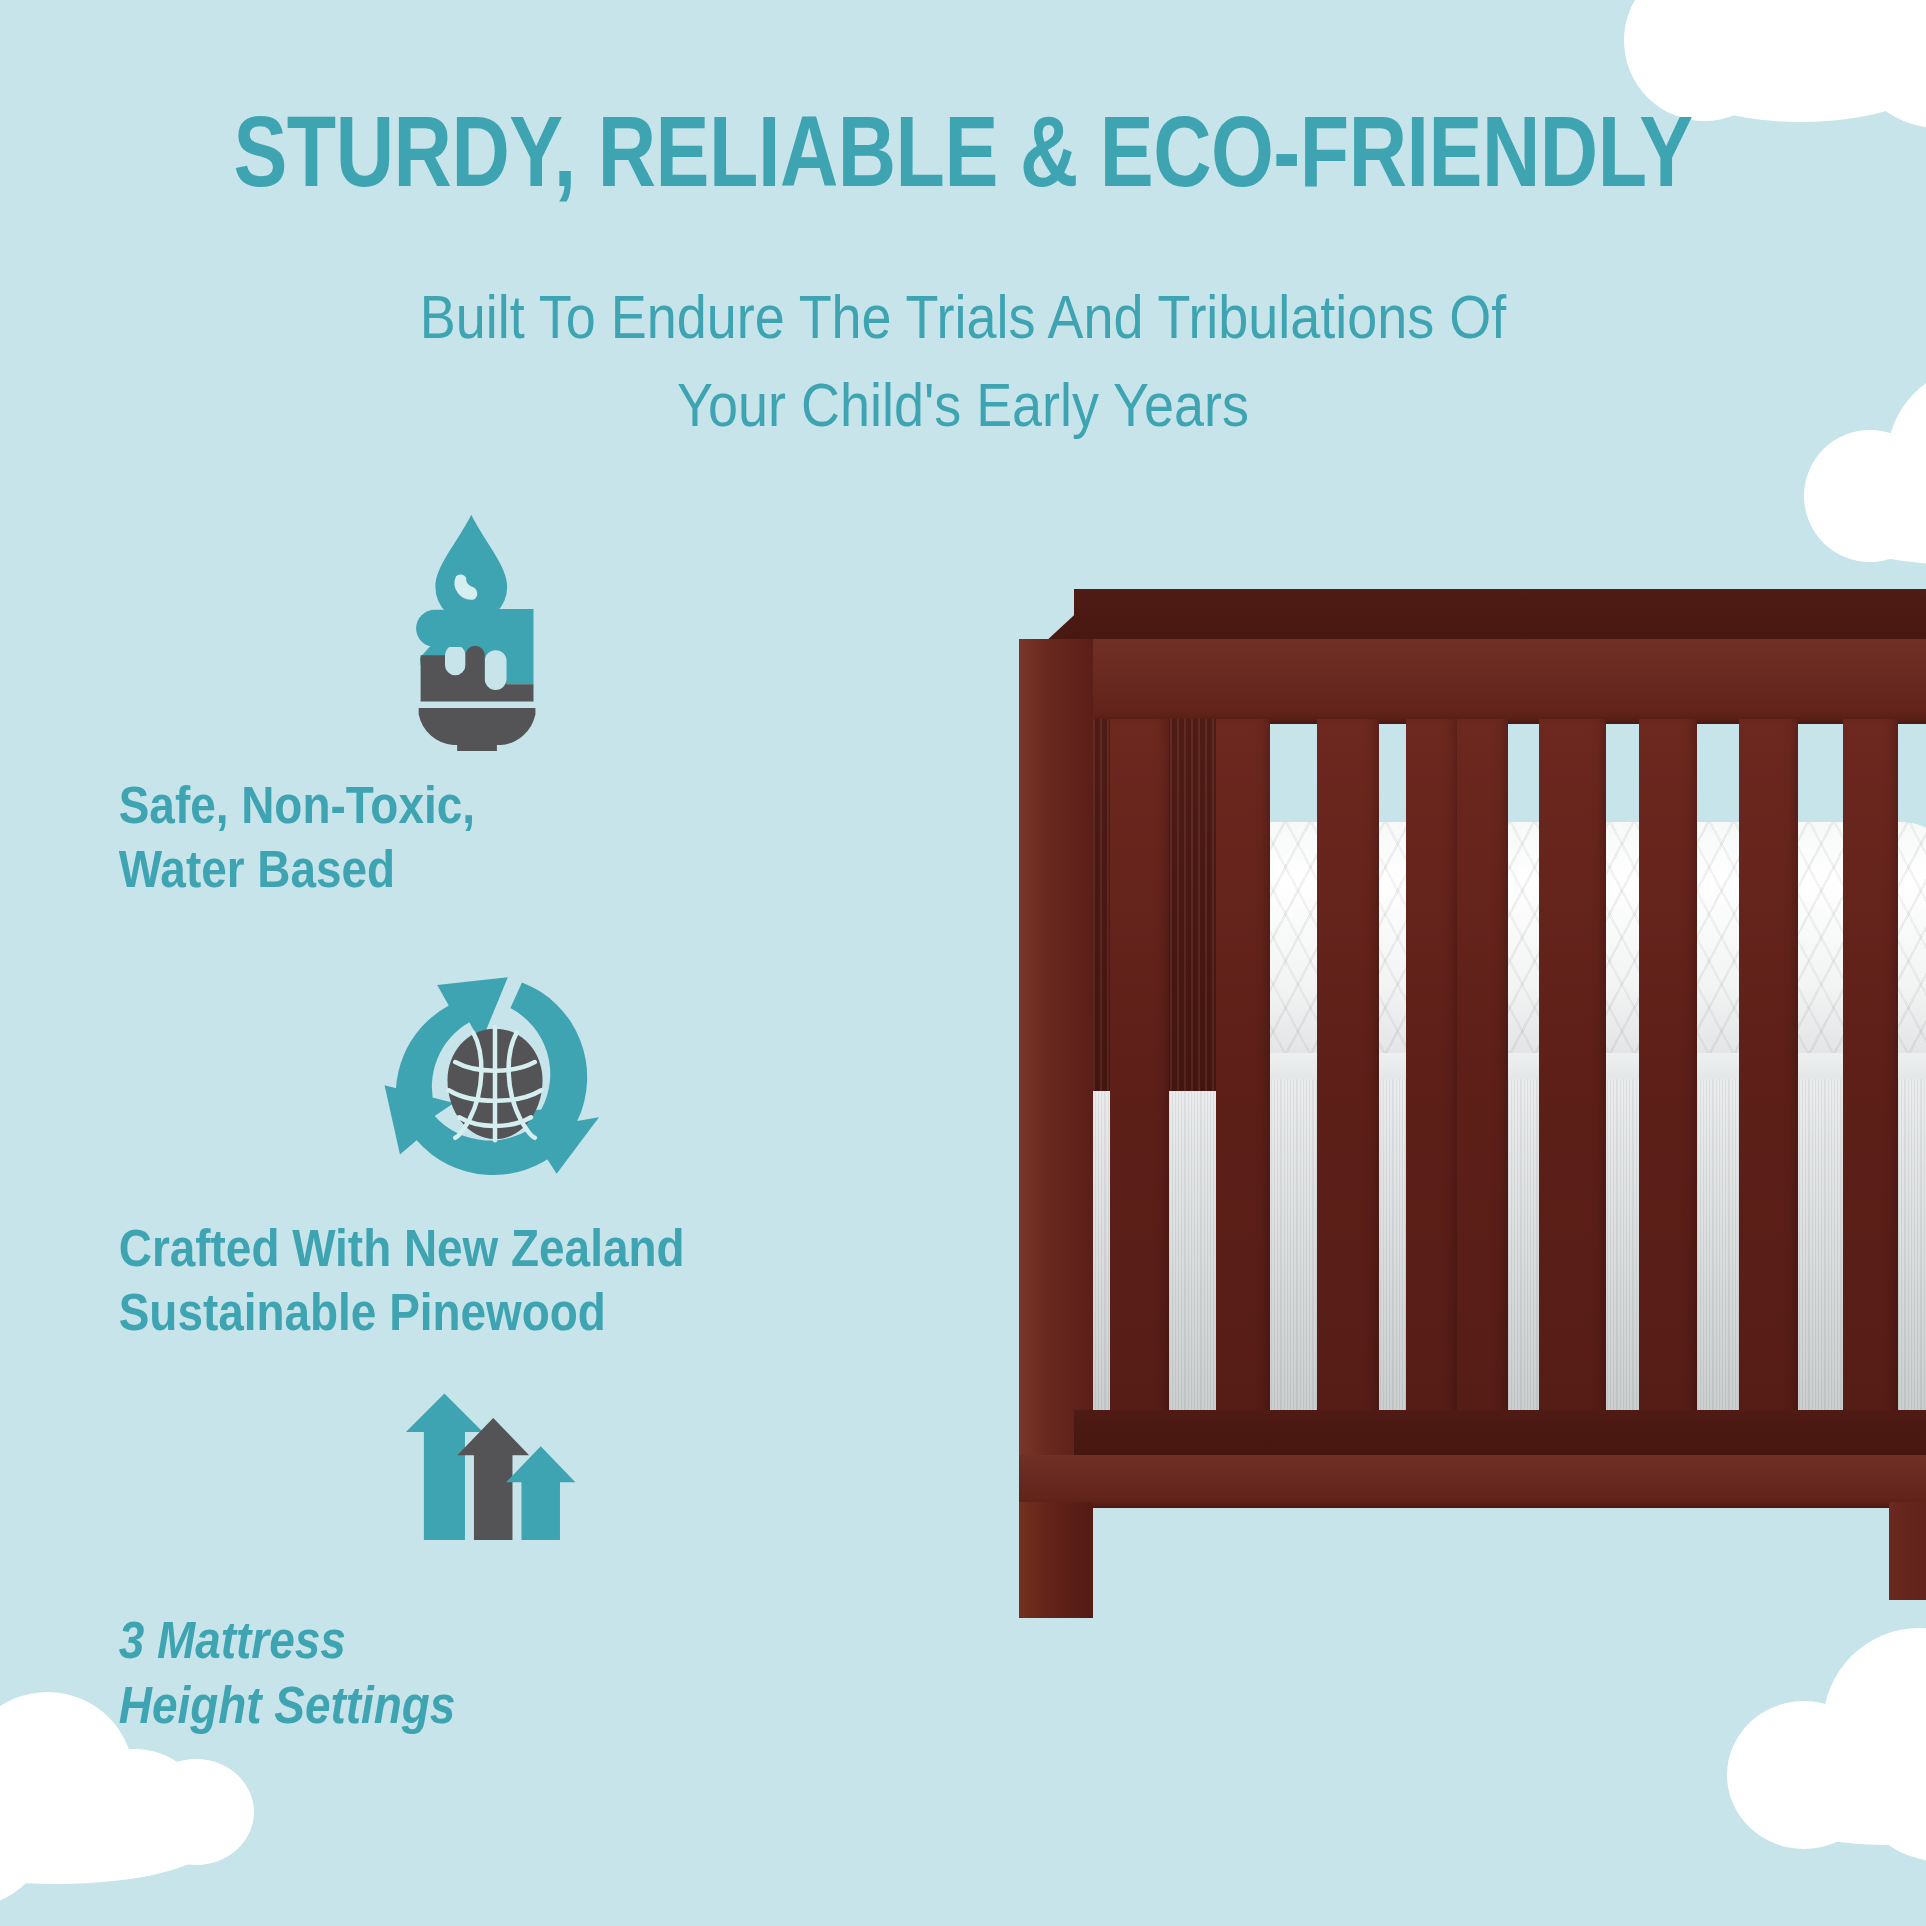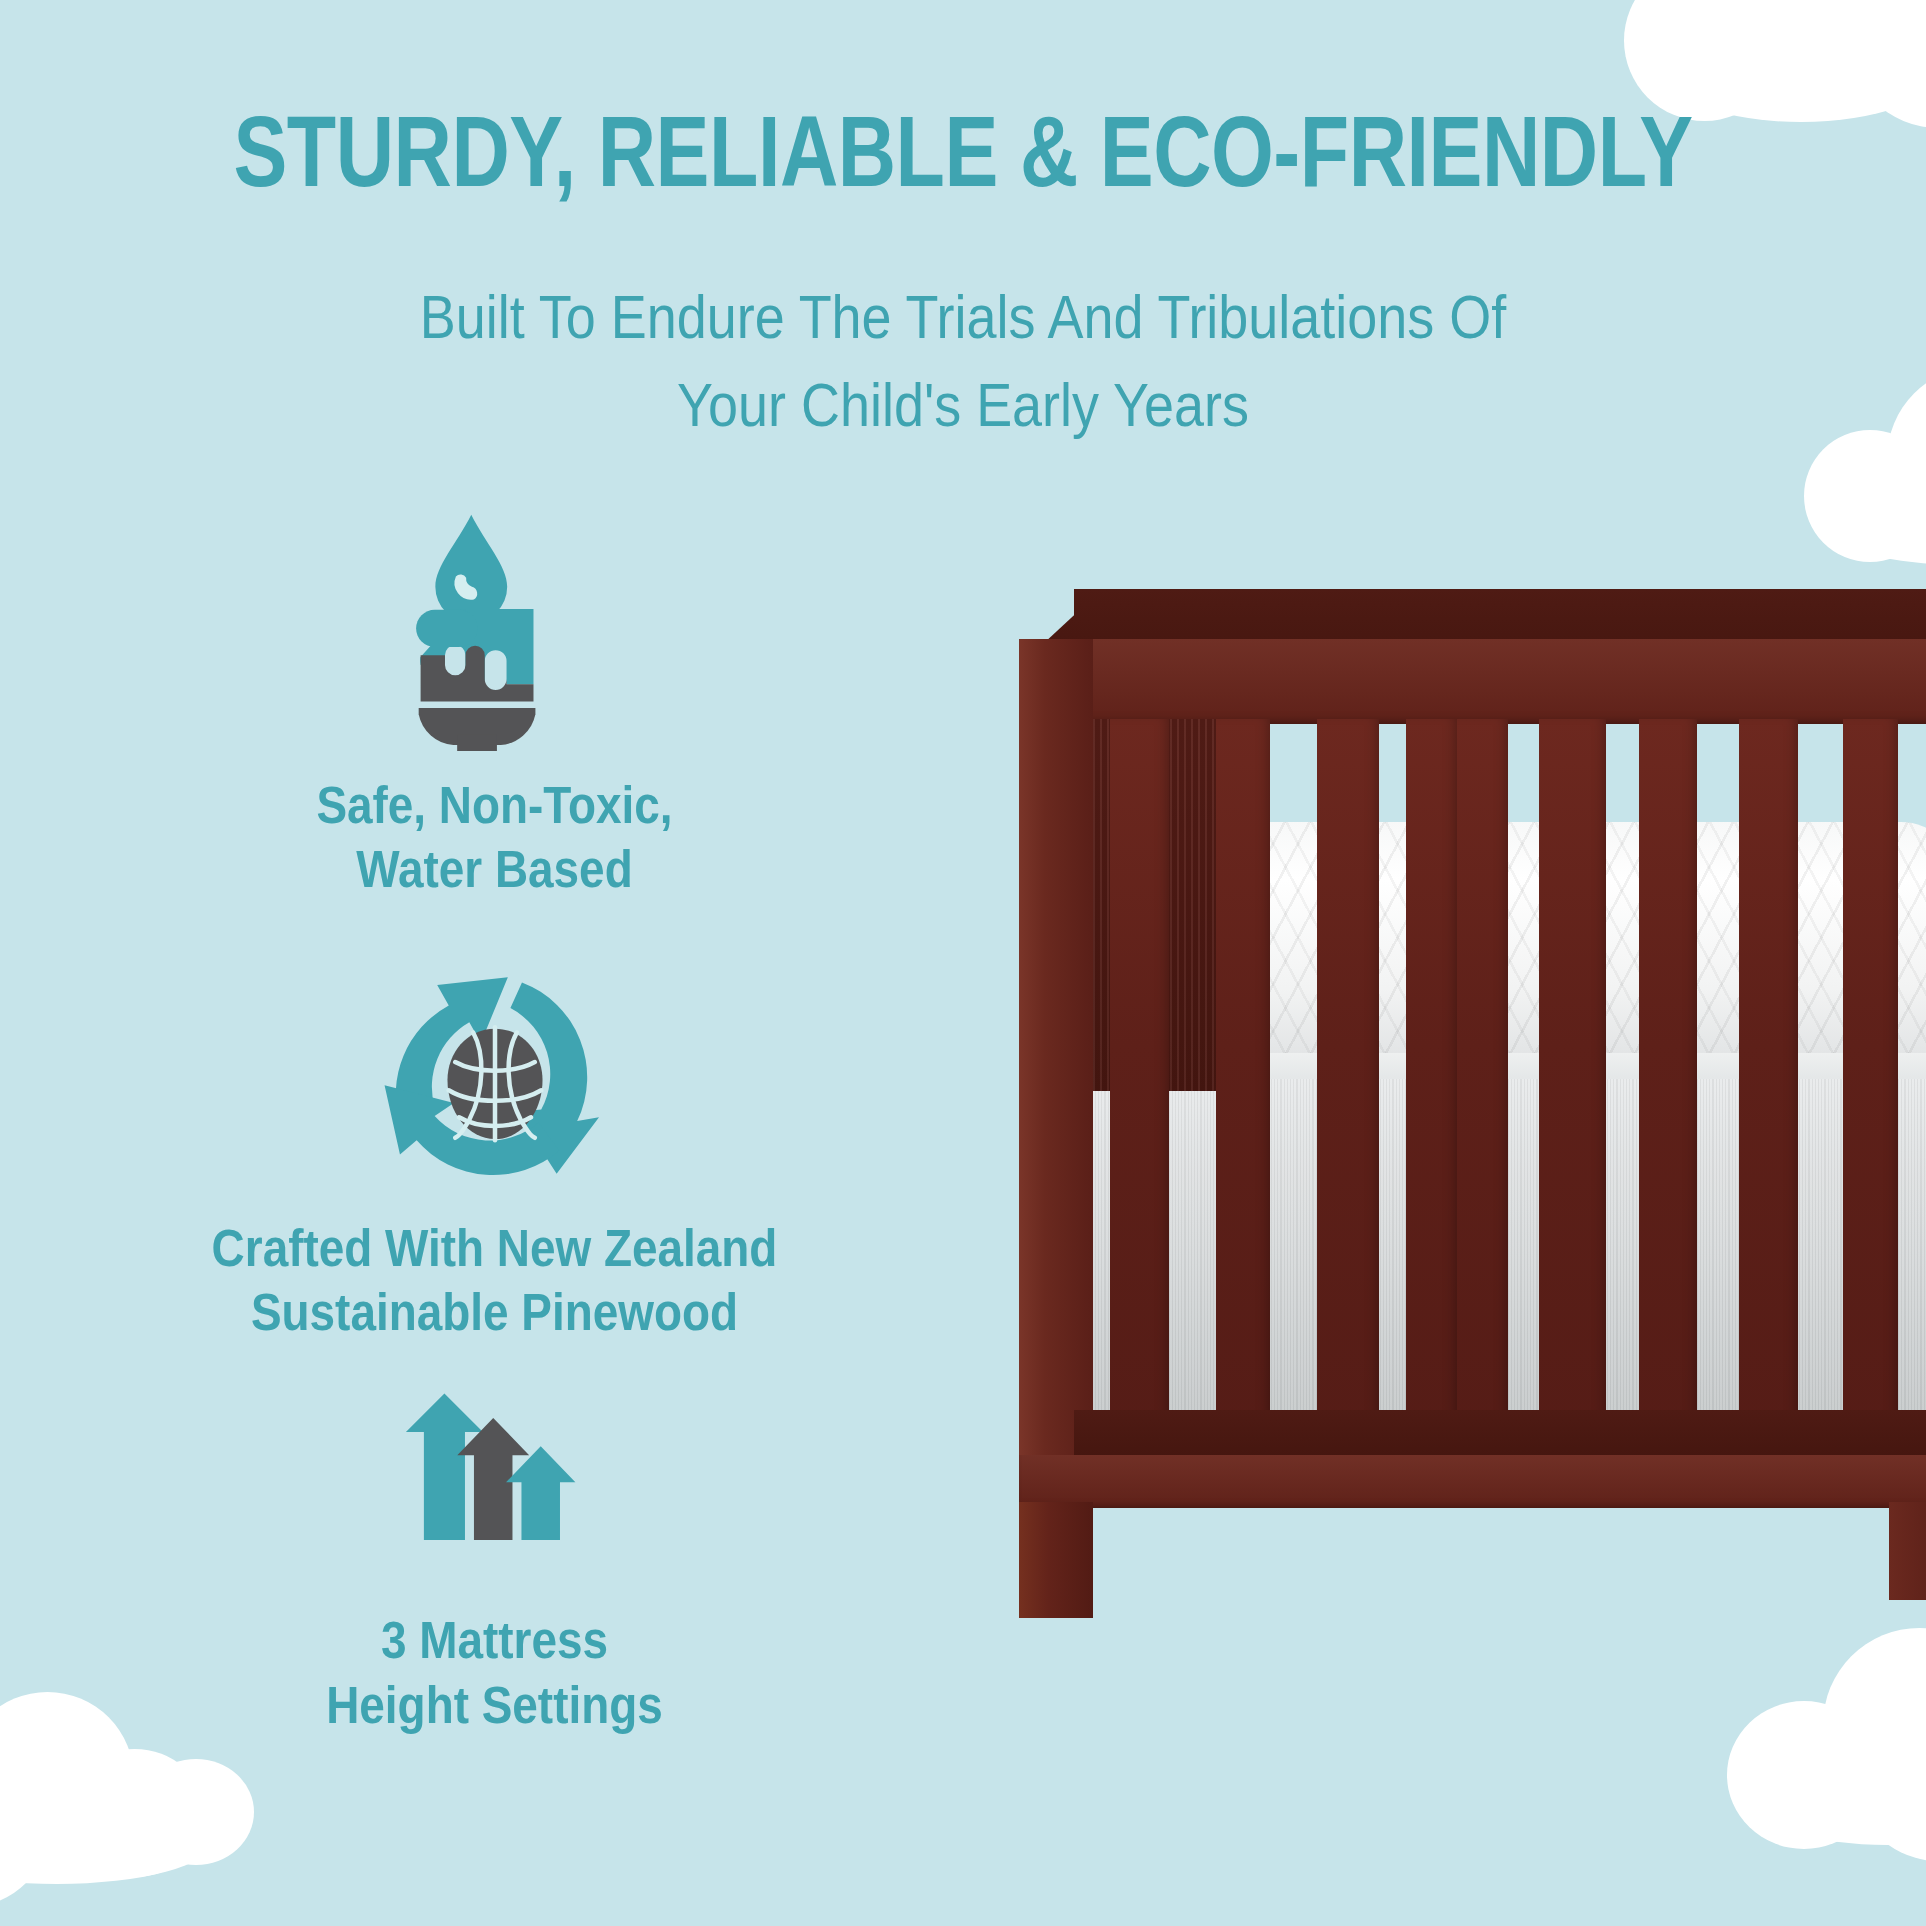--- a/index.html
+++ b/index.html
@@ -60,21 +60,21 @@
   }
   #subheadline .ln { display: block; white-space: nowrap; }
 
   
   #features {
     position: absolute;
     left: 77px;
     top: 507px;
     width: 835px;
   }
-  .feature { position: relative; width: 100%; text-align: center; }
+  .feature { position: relative; width: 100%; text-align: left; }
   .feature .icon-wrap {
     position: relative;
     margin: 0 auto;
     display: block;
   }
   .feature .flabel {
     color: #3fa4b1;
     font-weight: 700;
     font-size: 51px;
     line-height: 1.26;
@@ -283,21 +283,21 @@
             </g>
           </g>
         </svg>
       </div>
       <div class="flabel" style="margin-top:15.4px;">
         <span class="ln">Crafted With New Zealand</span>
         <span class="ln">Sustainable Pinewood</span>
       </div>
     </div>
 
-    <div class="feature" style="margin-top:46px;">
+    <div class="feature" style="margin-top:46px;font-style:italic;">
       <div class="icon-wrap" style="width:193px;height:199px;">
         <svg viewBox="0 0 300 310" width="193" height="199" aria-hidden="true">
 
           <path d="M72 4 L 132 64 L 104 64 L 104 232 L 40 232 L 40 64 L 12 64 Z" fill="#3fa4b1"></path>
 
           <path d="M148 42 L 204 100 L 178 100 L 178 232 L 118 232 L 118 100 L 92 100 Z" fill="#545456"></path>
 
           <path d="M222 86 L 276 142 L 252 142 L 252 232 L 192 232 L 192 142 L 168 142 Z" fill="#3fa4b1"></path>
         </svg>
       </div>

